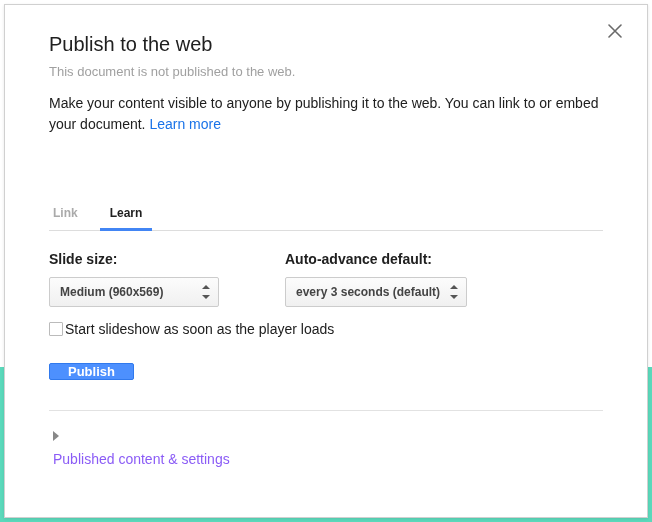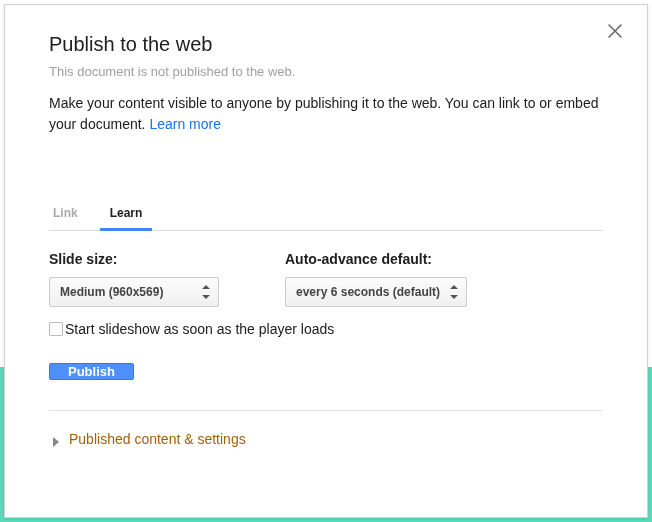--- a/index.html
+++ b/index.html
@@ -165,26 +165,27 @@
       padding: 0 18px;
       cursor: pointer;
     }
     .divider {
       height: 1px;
       background: #e2e2e2;
       margin: 30px 0 20px 0;
     }
     .expander {
       display: flex;
-      align-items: flex-end;
+      align-items: flex-start;
       gap: 10px;
       font-size: 14px;
-      color: #a16207;
+      color: #8b5cf6;
       cursor: pointer;
       padding-left: 4px;
+      flex-direction: column;
     }
     .triangle {
       width: 0; height:0;
       border-top: 5px solid transparent;
       border-bottom: 5px solid transparent;
       border-left: 6px solid #888;
     }
   </style>
 </head>
 <body>
@@ -216,21 +217,21 @@
     <div class="control-group">
       <span class="control-label">Slide size:</span>
       <div class="select-box">
         <span>Medium (960x569)</span>
         <span class="select-arrows"></span>
       </div>
     </div>
     <div class="control-group">
       <span class="control-label">Auto-advance default:</span>
       <div class="select-box" style="min-width:165px;">
-        <span>every 6 seconds (default)</span>
+        <span>every 3 seconds (default)</span>
         <span class="select-arrows"></span>
       </div>
     </div>
   </div>
 
   <div class="checkbox-row" style="margin-top:14px;">
     <div class="checkbox"></div>
     <span>Start slideshow as soon as the player loads</span>
   </div>
 

